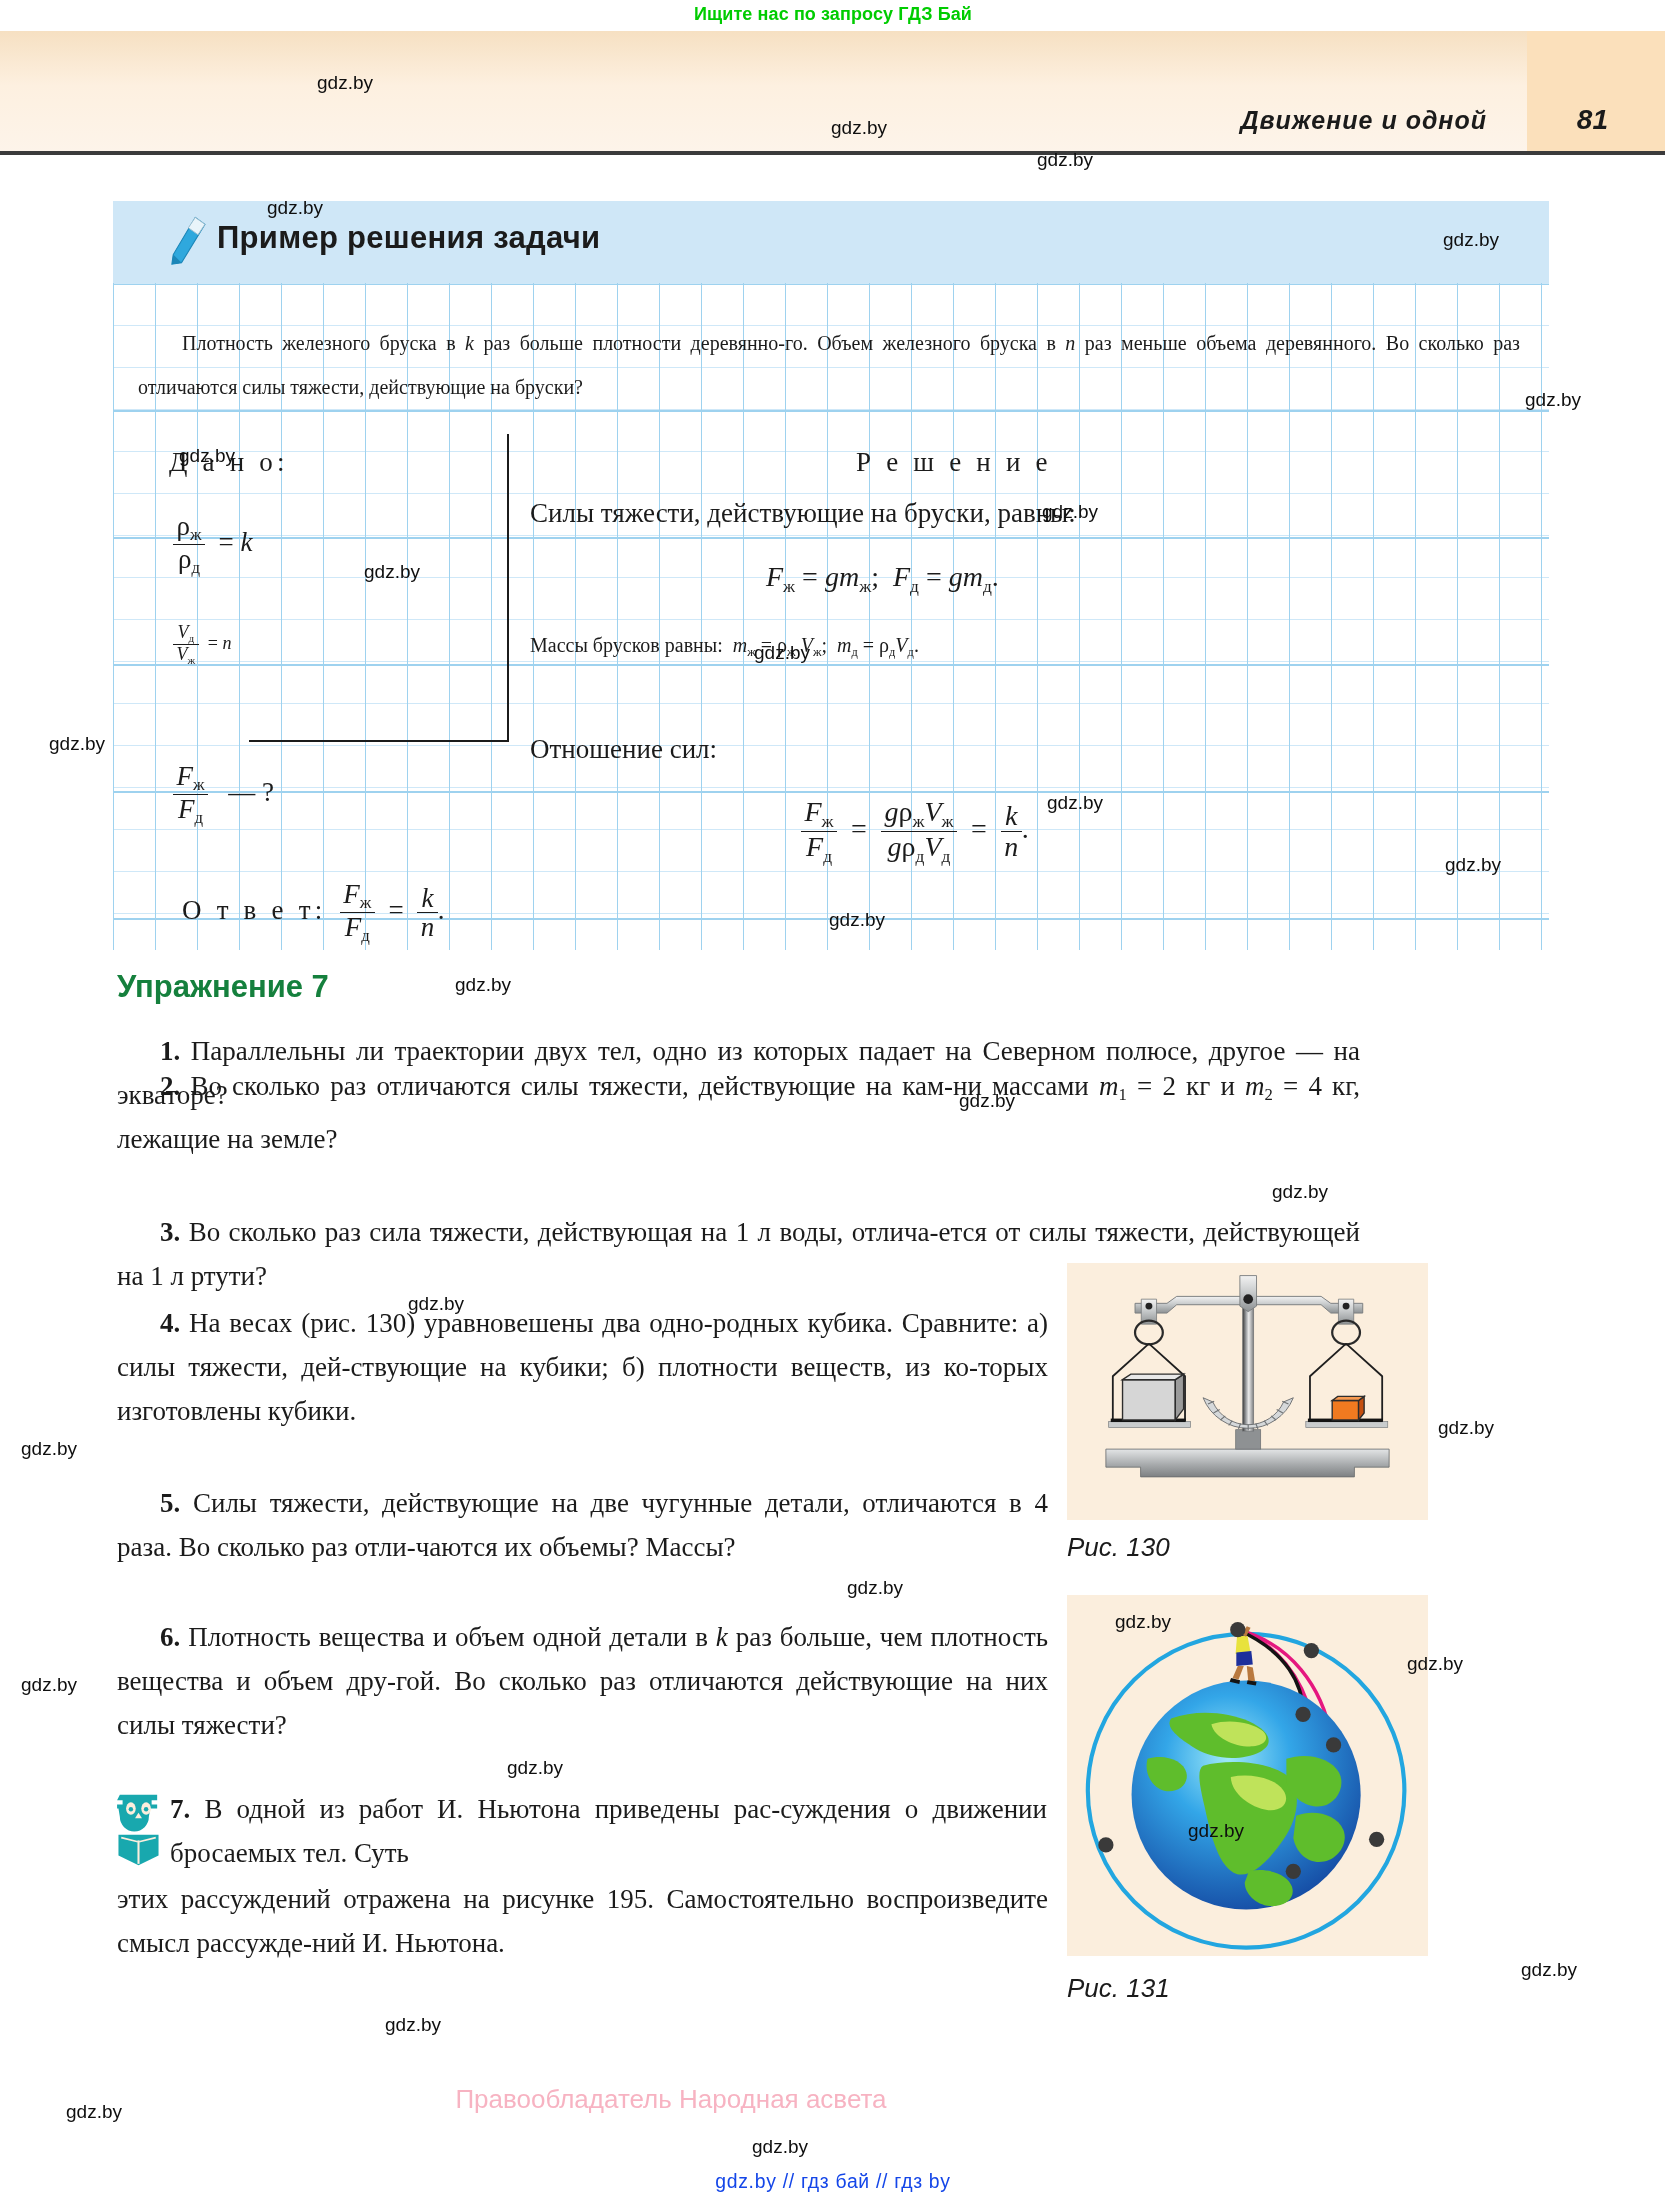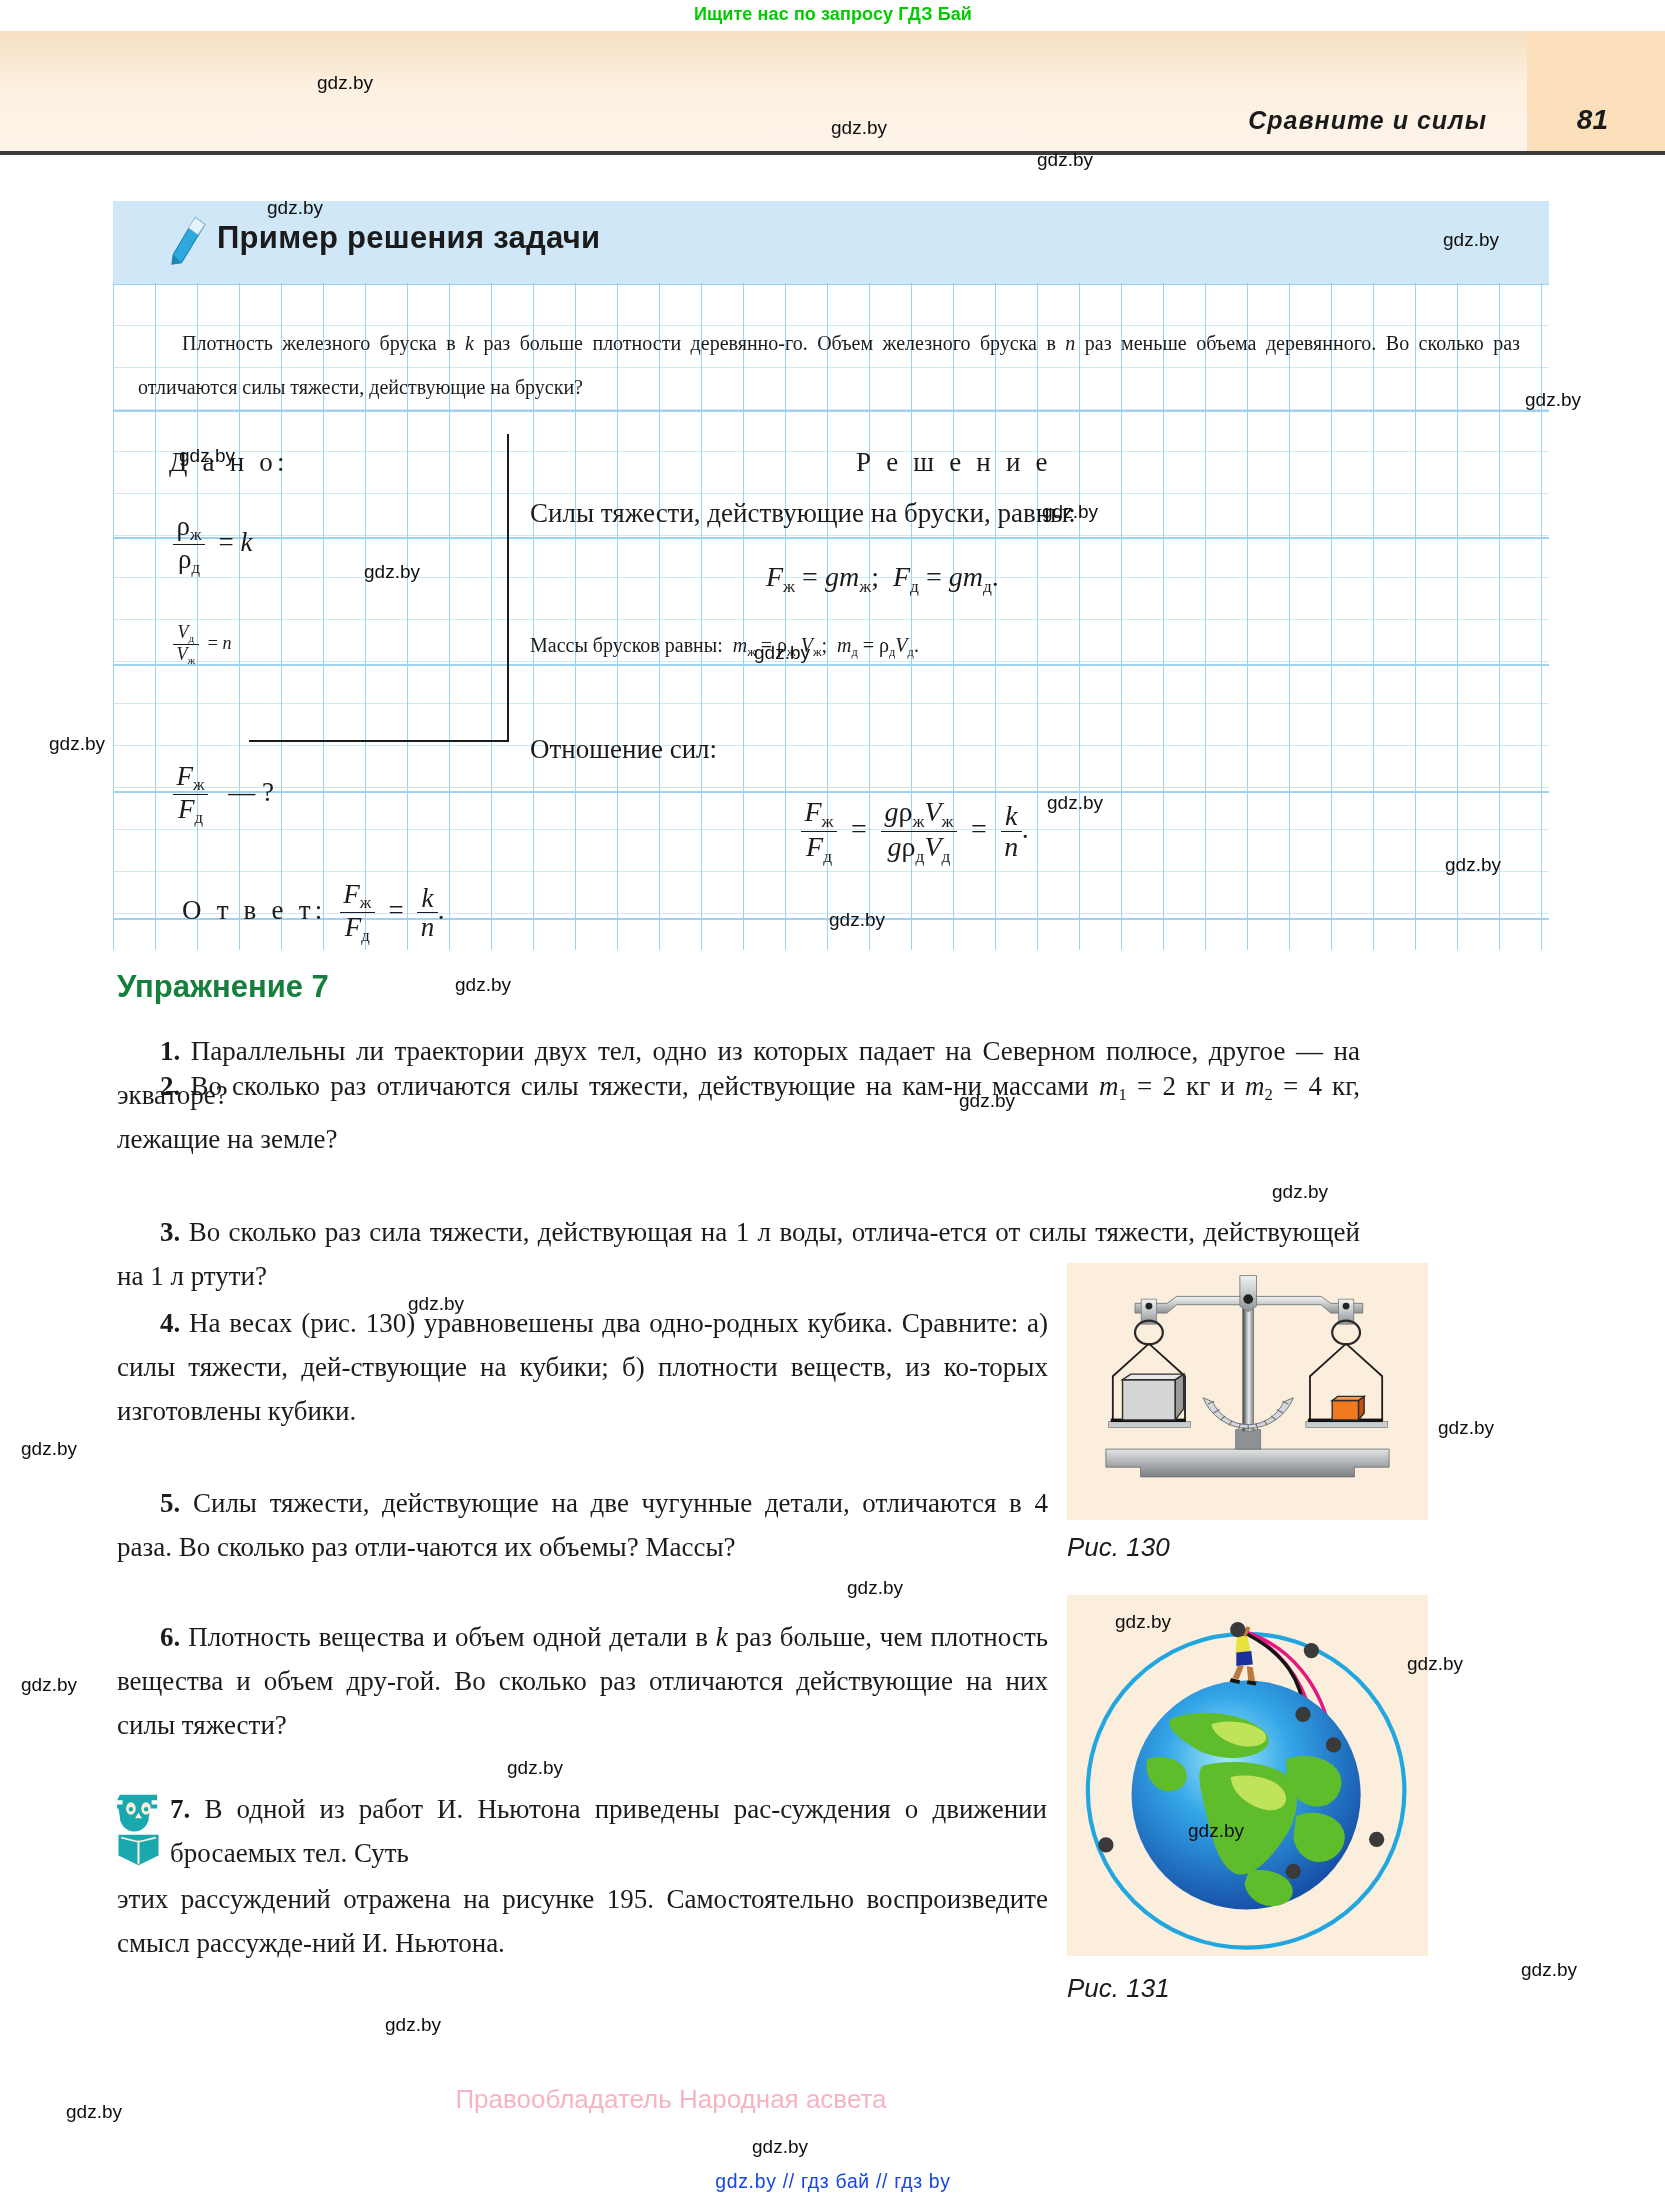--- a/index.html
+++ b/index.html
@@ -107,21 +107,21 @@
       font-size:19px;color:#0f0f0f;white-space:nowrap;font-weight:500;}
 </style>
 </head>
 <body>
 
 <div class="top-banner">Ищите нас по запросу ГДЗ Бай</div>
 
 <div class="header-band"></div>
 <div class="header-tab"></div>
 <div class="header-rule"></div>
-<div class="header-title">Сравните и силы</div>
+<div class="header-title">Движение и одной</div>
 <div class="header-page">81</div>
 
 <div class="example-box">
 
   <div class="ex-head">
     <svg class="pencil-icon" viewBox="0 0 64 74">
       <path d="M44 2 L58 12 L24 68 L10 70 L12 56 Z" fill="#2fa8dd" stroke="#1b86b8" stroke-width="1.6"></path>
       <path d="M44 2 L58 12 L48 27 L34 17 Z" fill="#e9f4fa" stroke="#9dbfd0" stroke-width="1.4"></path>
       <path d="M12 56 L24 68 L10 70 Z" fill="#1b86b8"></path>
     </svg>

